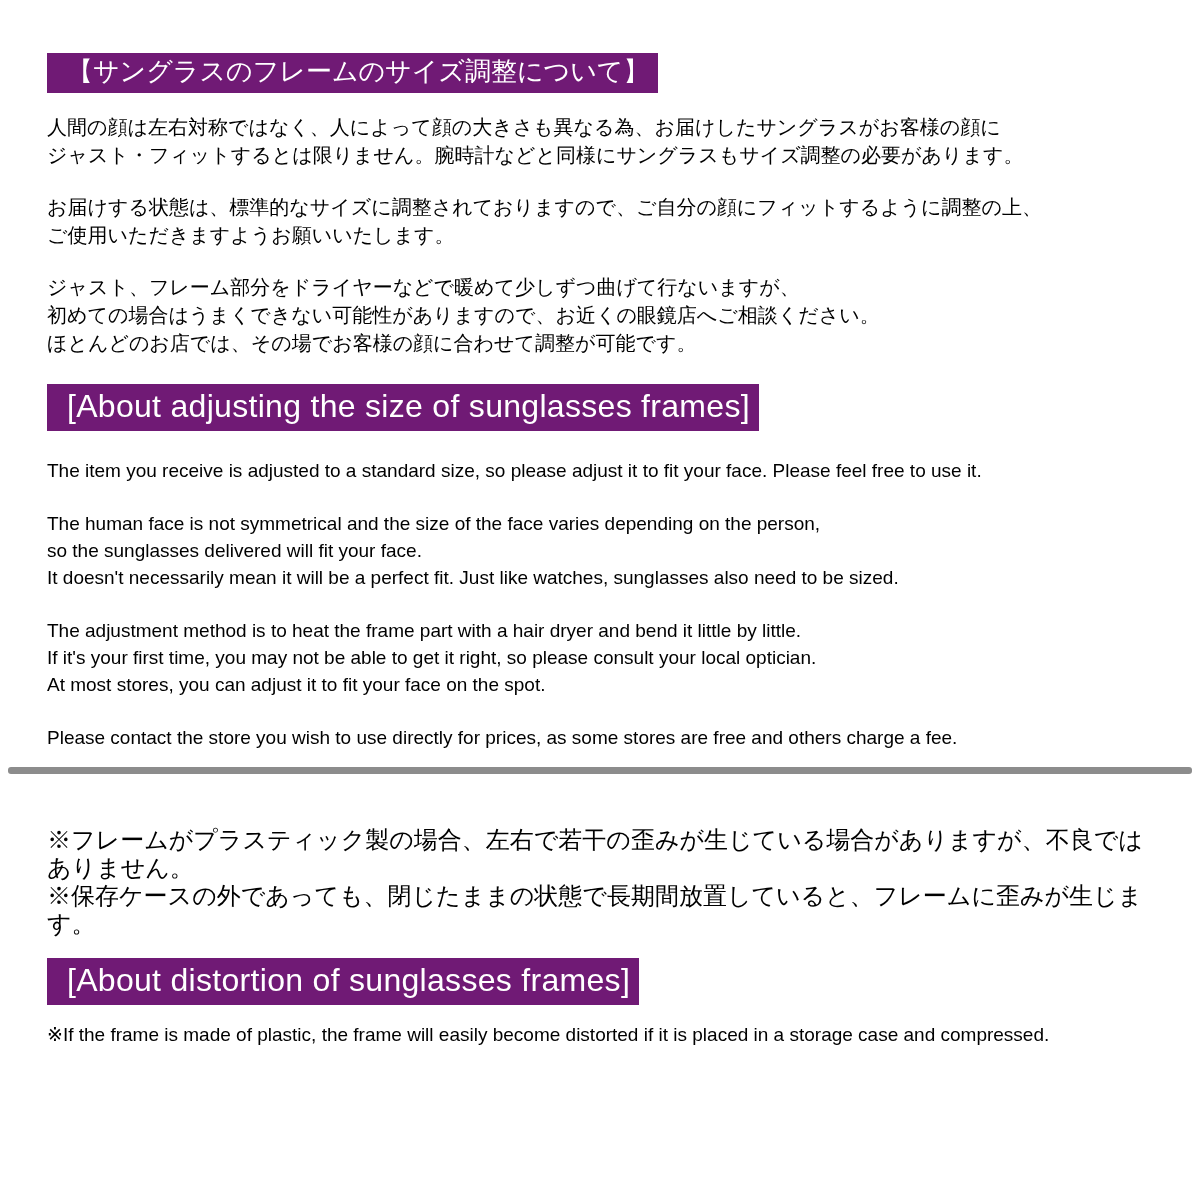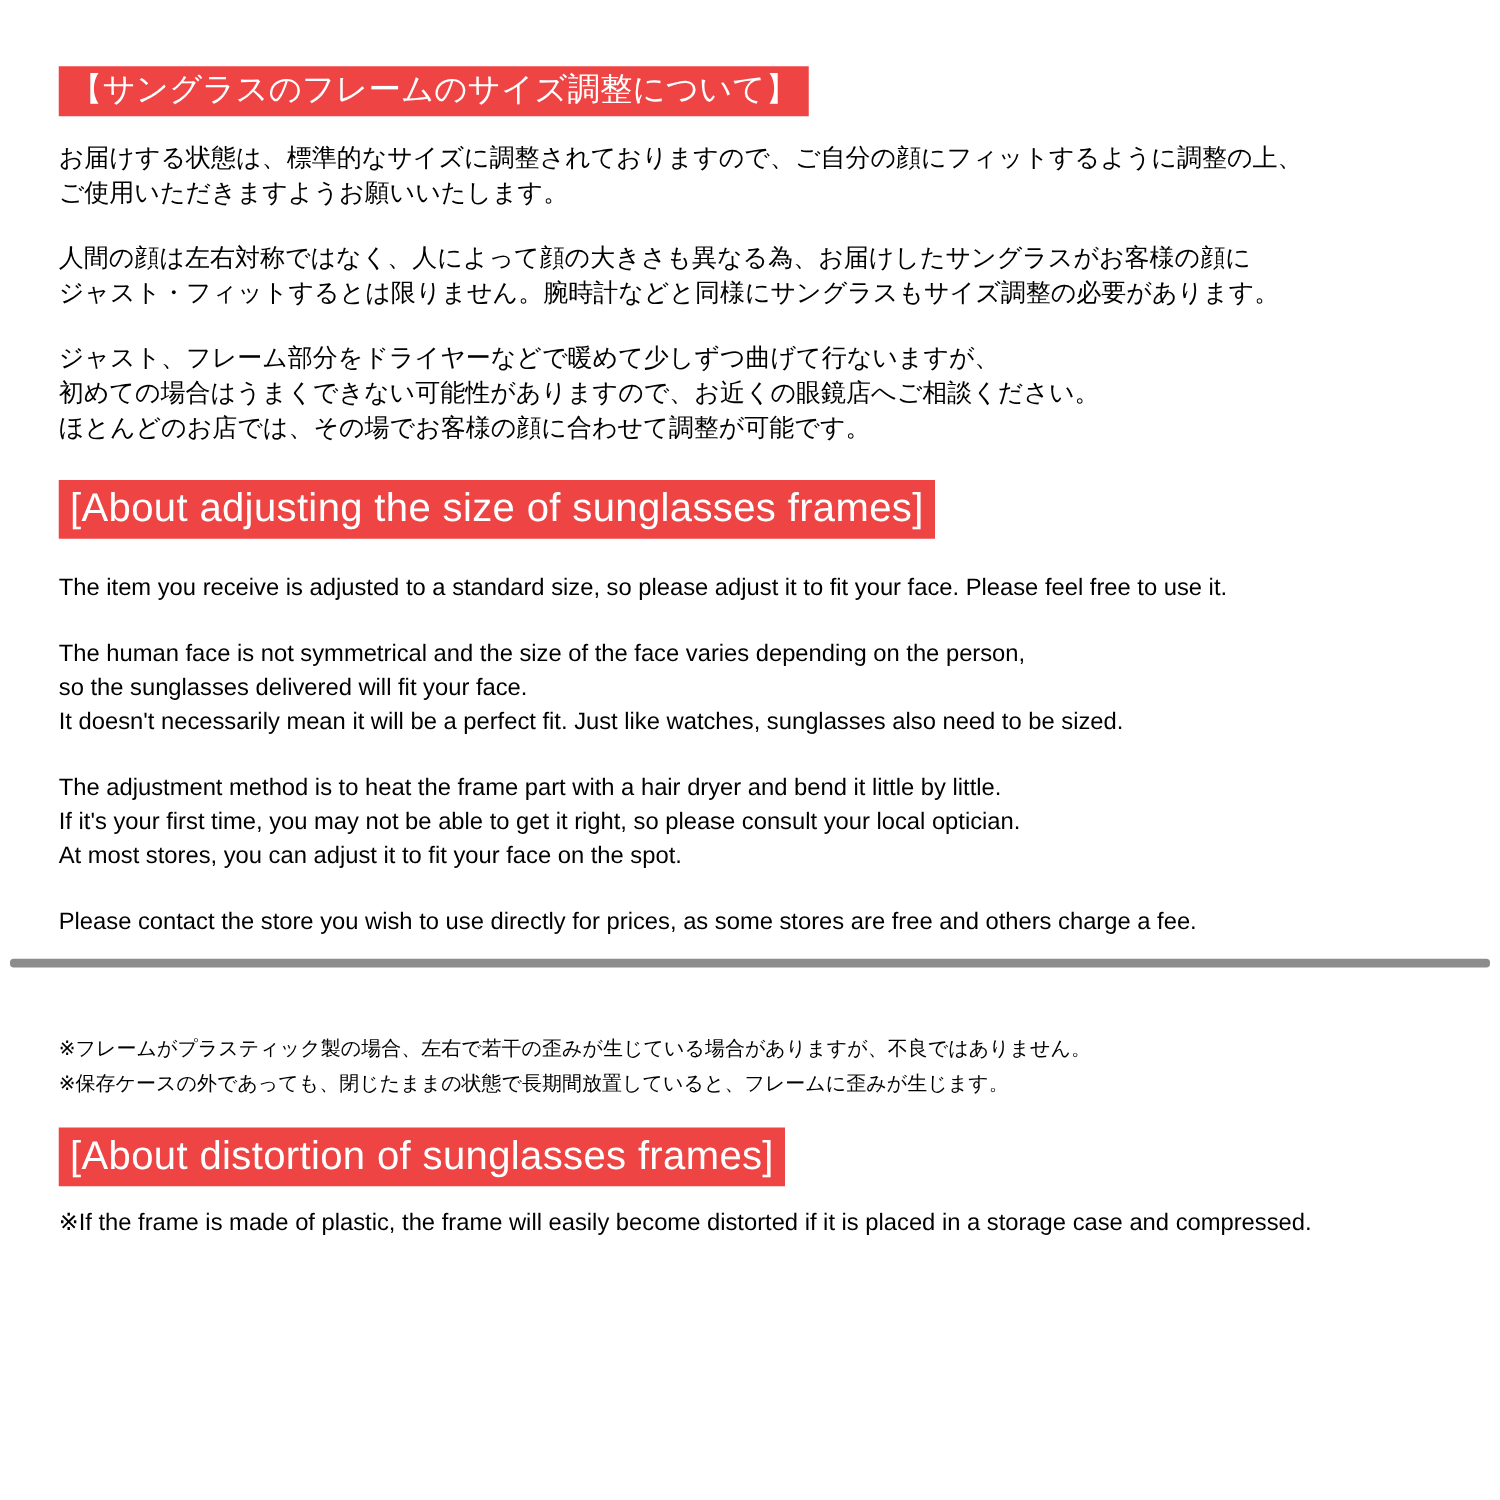--- a/index.html
+++ b/index.html
@@ -13,23 +13,23 @@
     box-sizing: border-box;
     padding: 53px 40px 0 47px;
     font-family: "Liberation Sans", "DejaVu Sans", sans-serif;
     color: #000000;
     overflow: hidden;
   }
   section { margin: 0; padding: 0; }
 
   .banner {
     display: inline-block;
-    background: #ef4444;
+    background: #701a75;
     color: #ffffff;
-    padding: 3px 9px 5px 9px;
+    padding: 3px 9px 5px 20px;
     line-height: 1.22;
     white-space: nowrap;
   }
   .banner-jp { font-size: 26px; }
   .banner-en { font-size: 32px; letter-spacing: 0.3px; }
 
   .banner-row-1 { margin: 0 0 20px 0; }
   .banner-row-2 { margin: 27px 0 26px 0; }
   .banner-row-3 { margin: 0 0 18px 0; }
   .banner-row-4 { margin: 20px 0 16px 0; }
@@ -44,44 +44,44 @@
   .en-body {
     font-size: 19px;
     line-height: 27px;
     margin: 0 0 26px 0;
     white-space: pre-line;
   }
   .jp-note, .en-note {
     margin: 0;
     white-space: pre-line;
   }
-  .jp-note { font-size: 16px; line-height: 28px; }
+  .jp-note { font-size: 24px; line-height: 28px; font-family: Liberation Serif, serif; }
   .en-note { font-size: 19px; line-height: 27px; }
   .last-para { margin-bottom: 0; }
 
   .divider {
     border: none;
     height: 7px;
     background: #8c8c8c;
     border-radius: 3px;
     width: 1184px;
     margin: 16px 0 52px -39px;
   }
 </style>
 </head>
 <body>
 
 <section>
   <div class="banner-row-1">
     <span class="banner banner-jp">【サングラスのフレームのサイズ調整について】</span>
   </div>
+  <p class="jp-body">人間の顔は左右対称ではなく、人によって顔の大きさも異なる為、お届けしたサングラスがお客様の顔に
+ジャスト・フィットするとは限りません。腕時計などと同様にサングラスもサイズ調整の必要があります。</p>
   <p class="jp-body">お届けする状態は、標準的なサイズに調整されておりますので、ご自分の顔にフィットするように調整の上、
 ご使用いただきますようお願いいたします。</p>
-  <p class="jp-body">人間の顔は左右対称ではなく、人によって顔の大きさも異なる為、お届けしたサングラスがお客様の顔に
-ジャスト・フィットするとは限りません。腕時計などと同様にサングラスもサイズ調整の必要があります。</p>
   <p class="jp-body">ジャスト、フレーム部分をドライヤーなどで暖めて少しずつ曲げて行ないますが、
 初めての場合はうまくできない可能性がありますので、お近くの眼鏡店へご相談ください。
 ほとんどのお店では、その場でお客様の顔に合わせて調整が可能です。</p>
 </section>
 
 <section>
   <div class="banner-row-2">
     <span class="banner banner-en">[About adjusting the size of sunglasses frames]</span>
   </div>
   <p class="en-body">The item you receive is adjusted to a standard size, so please adjust it to fit your face. Please feel free to use it.</p>

